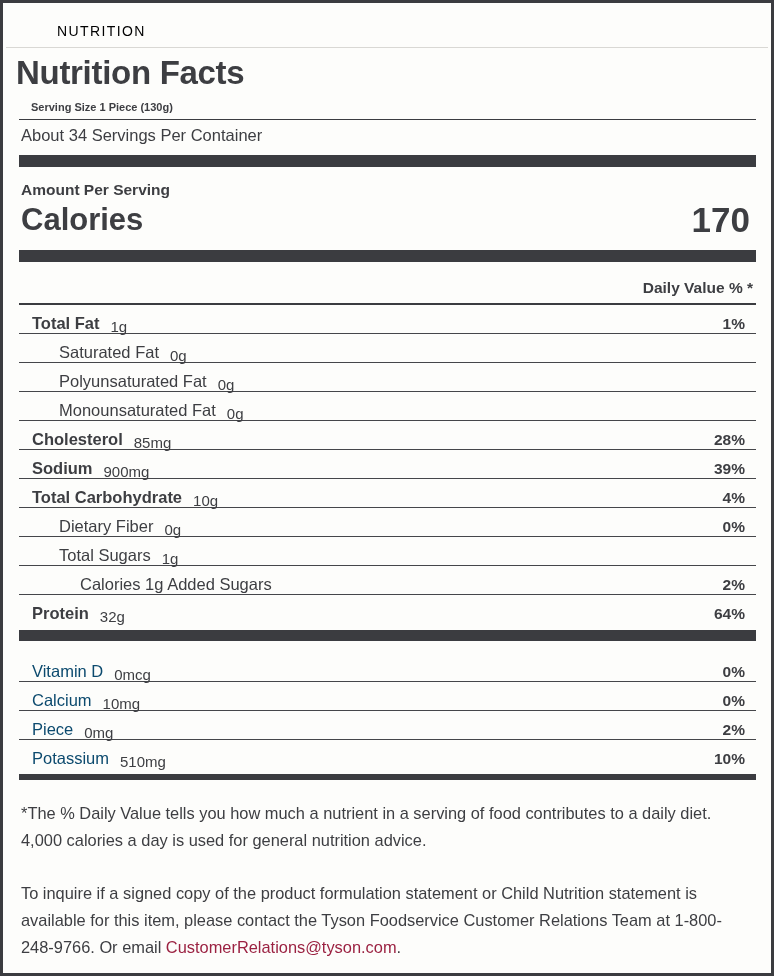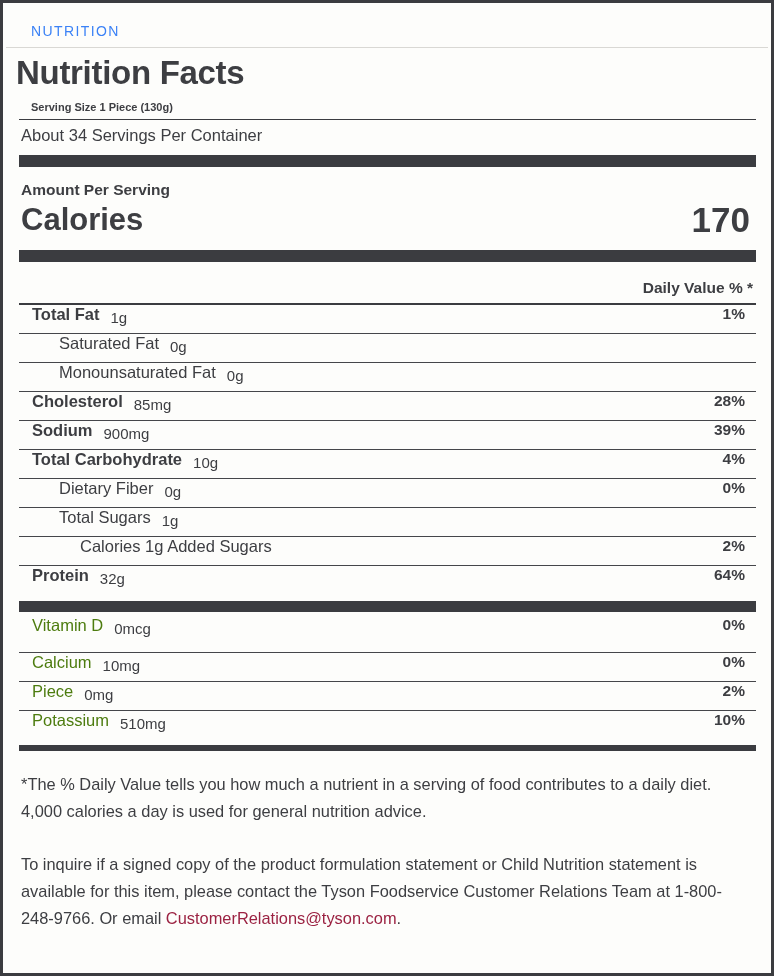--- a/index.html
+++ b/index.html
@@ -1,49 +1,49 @@
 <!DOCTYPE html>
 <html><head>
 <meta charset="utf-8">
 <style>
   html,body{margin:0;padding:0;background:#f6f5f2;}
   .label{
     position:relative;width:774px;height:976px;box-sizing:border-box;
     border:3px solid #3b3c40;background:#fdfdfb;overflow:hidden;
     font-family:"Liberation Sans",sans-serif;color:#3d3e42;margin:0 auto;
   }
-  .eyebrow{padding:20px 0 8px 28px;font-size:14px;letter-spacing:1.4px;color:#3b82f6;}
+  .eyebrow{padding:20px 0 8px 28px;font-size:14px;letter-spacing:1.4px;color:#000000;margin-left:26px;}
   .divider-light{border:none;border-top:1px solid #d9d8d4;margin:0 3px;}
   .title{margin:5px 0 0 13px;font-size:33px;font-weight:bold;letter-spacing:-0.3px;line-height:40px;}
   .serving-size{margin:8px 0 6px 28px;font-size:11px;font-weight:bold;}
   .rule-dark{border:none;border-top:1px solid #3b3c40;margin:0 15px 0 16px;}
   .per-container{margin:6px 0 0 18px;font-size:16.5px;}
   .bar{background:#3b3c40;height:12px;margin:10px 15px 0 16px;}
   .bar.after-calories{margin-top:12px;}
   .bar.after-protein{height:11px;margin-top:7px;}
   .bar.after-vitamins{height:6px;margin-top:6px;}
   .amount-per-serving{margin:14px 0 0 18px;font-size:15.5px;font-weight:bold;}
   .calories-row{display:flex;justify-content:space-between;align-items:flex-end;margin:2px 21px 0 18px;}
   .calories-name{font-size:31px;font-weight:bold;line-height:37px;}
   .calories-value{font-size:35px;font-weight:bold;line-height:37px;}
   .dv-header{text-align:right;font-weight:bold;font-size:15.5px;padding:17px 18px 6px 0;}
   .table,.vitamins{margin:0 15px 0 16px;}
   .table{border-top:2px solid #3b3c40;}
-  .row{display:flex;justify-content:space-between;align-items:flex-start;height:28px;
+  .row{display:flex;justify-content:space-between;align-items:flex-end;height:28px;
        padding:0 11px 0 13px;border-top:1px solid #45464a;}
   .table .row:first-child{border-top:none;}
   .vitamins .row:first-child{border-top:none;height:36px;padding-top:4px;}
   .name-wrap{white-space:nowrap;}
   .name{font-size:16.5px;}
   .row.bold .name{font-weight:bold;}
   .i1 .name-wrap{padding-left:27px;}
   .i2 .name-wrap{padding-left:48px;}
   .amt{font-size:15px;margin-left:11px;position:relative;top:3px;}
   .dv{font-size:15.5px;font-weight:bold;white-space:nowrap;}
-  .vitamins .name{color:#4d7c0f;}
+  .vitamins .name{color:#0c4a6e;}
   .footnote{margin:20px 18px 0 18px;font-size:16.4px;line-height:27px;}
   .footnote p{margin:0;}
   .footnote p + p{margin-top:26px;}
   .email-link{color:#9b2242;text-decoration:none;cursor:pointer;}
 </style>
 </head>
 <body>
 
 <div class="label">
 
@@ -68,20 +68,24 @@
 
   <div class="dv-header">Daily Value % *</div>
 
   <div class="table">
     <div class="row bold">
       <span class="name-wrap"><span class="name">Total Fat</span><span class="amt">1g</span></span>
       <span class="dv">1%</span>
     </div>
     <div class="row i1">
       <span class="name-wrap"><span class="name">Saturated Fat</span><span class="amt">0g</span></span>
+      <span class="dv"></span>
+    </div>
+    <div class="row i1">
+      <span class="name-wrap"><span class="name">Polyunsaturated Fat</span><span class="amt">0g</span></span>
       <span class="dv"></span>
     </div>
     <div class="row i1">
       <span class="name-wrap"><span class="name">Monounsaturated Fat</span><span class="amt">0g</span></span>
       <span class="dv"></span>
     </div>
     <div class="row bold">
       <span class="name-wrap"><span class="name">Cholesterol</span><span class="amt">85mg</span></span>
       <span class="dv">28%</span>
     </div>

